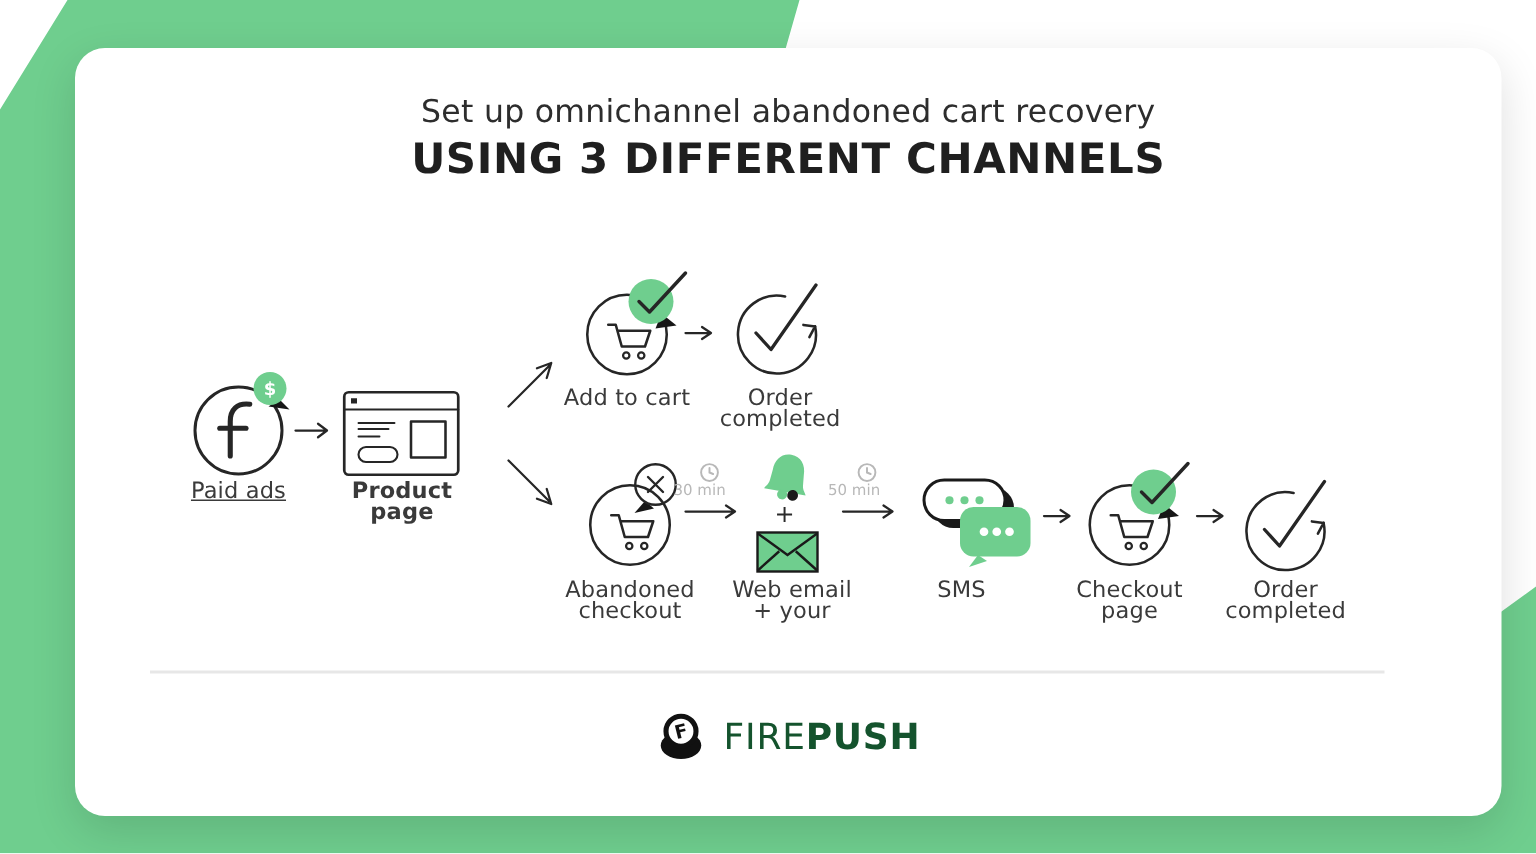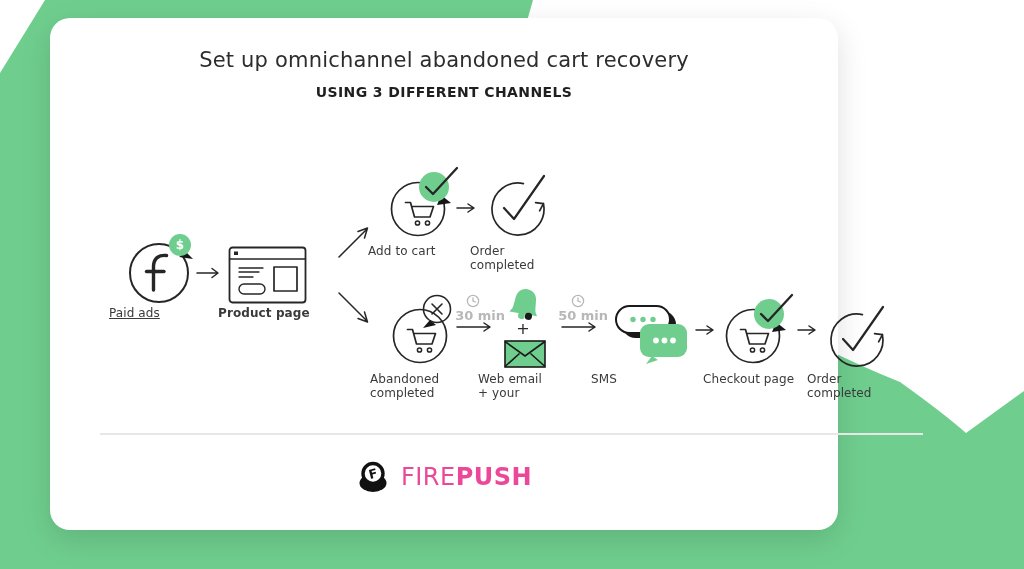--- a/index.html
+++ b/index.html
@@ -1,33 +1,33 @@
 <!DOCTYPE html>
 <html><head>
 <meta charset="utf-8">
 <style>
   html,body{margin:0;padding:0;background:#fff;}
   .canvas{position:relative;width:1024px;height:569px;overflow:hidden;background:#fff;
           font-family:"DejaVu Sans","Liberation Sans",sans-serif;}
   .bg-blob{position:absolute;left:0;top:0;}
-  .card{position:absolute;left:50px;top:18px;width:788px;height:512px;background:#fff;
-        border-radius:20px;box-shadow:0 10px 30px rgba(0,0,0,0.13);}
+  .card{position:absolute;left:50px;top:32px;width:923px;height:512px;background:#fff;
+        border-radius:20px;box-shadow:0 10px 30px rgba(0,0,0,0.13);padding-left:28px;}
   .title{position:absolute;left:0;right:0;top:26px;text-align:center;color:#2d2d2d;
          font-size:21px;line-height:32px;font-weight:500;letter-spacing:0.2px;}
-  .title .t3{font-weight:700;font-size:14px;letter-spacing:0.4px;color:#1f1f1f;}
+  .title .t3{font-weight:700;font-size:28px;letter-spacing:0.4px;color:#1f1f1f;}
   .node{position:absolute;}
-  .lbl{position:absolute;width:100px;text-align:left;font-size:12px;color:#3a3a3a;
+  .lbl{position:absolute;width:100px;text-align:center;font-size:15px;color:#3a3a3a;
        line-height:14px;letter-spacing:0.1px;}
-  .delay{position:absolute;width:56px;text-align:right;font-size:13px;color:#b8b8b8;font-weight:bold;}
+  .delay{position:absolute;width:56px;text-align:left;font-size:10px;color:#b8b8b8;}
   .plus{position:absolute;width:24px;text-align:center;font-size:16px;color:#2a2a2a;font-weight:500;}
   .badge{position:absolute;}
   .divider{position:absolute;left:50px;top:415px;width:823px;height:2px;background:#e7e7e7;}
   .logo-row{position:absolute;left:0;right:0;top:442px;display:flex;justify-content:center;
             align-items:center;gap:9px;}
-  .brand{font-size:24px;color:#ec4899;letter-spacing:0.5px;}
+  .brand{font-size:24px;color:#14532d;letter-spacing:0.5px;}
   .brand .fire{font-weight:500;}
   .brand .push{font-weight:800;}
   svg{display:block;overflow:visible;}
   .stroke-ink{stroke:#262626;fill:none;stroke-linecap:round;stroke-linejoin:round;}
 </style>
 </head>
 <body>
 
 <div class="canvas">
 
@@ -110,21 +110,21 @@
         <circle cx="27.5" cy="42" r="2.1" class="stroke-ink" stroke-width="1.5"></circle>
         <circle cx="37.5" cy="42" r="2.1" class="stroke-ink" stroke-width="1.5"></circle>
       </svg>
       <svg class="badge" style="left:28px;top:-14px;" width="34" height="36" viewBox="0 0 34 36">
         <path d="M10,26 L3,34 L16,31 Z" fill="#161616"></path>
         <circle cx="17" cy="15" r="13.5" fill="#fff" class="stroke-ink" stroke-width="1.6"></circle>
         <path d="M12,10 L22,20 M22,10 L12,20" class="stroke-ink" stroke-width="1.6"></path>
       </svg>
     </div>
     <div class="lbl" style="left:320px;top:354px;">Abandoned</div>
-    <div class="lbl" style="left:320px;top:368px;">completed</div>
+    <div class="lbl" style="left:320px;top:368px;">checkout</div>
 
     <svg class="node" style="left:416px;top:276px;" width="14" height="14" viewBox="0 0 14 14">
       <circle cx="7" cy="7" r="5.6" stroke="#b8b8b8" fill="none" stroke-width="1.3"></circle>
       <path d="M7,4 L7,7 L9.4,8" stroke="#b8b8b8" fill="none" stroke-width="1.3" stroke-linecap="round"></path>
     </svg>
     <div class="delay" style="left:399px;top:290px;">30 min</div>
     <svg class="node" style="left:406px;top:303px;" width="40" height="12" viewBox="0 0 40 12">
       <path d="M1,6 H33 M28,2 L34,6 L28,10" class="stroke-ink" stroke-width="1.5"></path>
     </svg>
 

